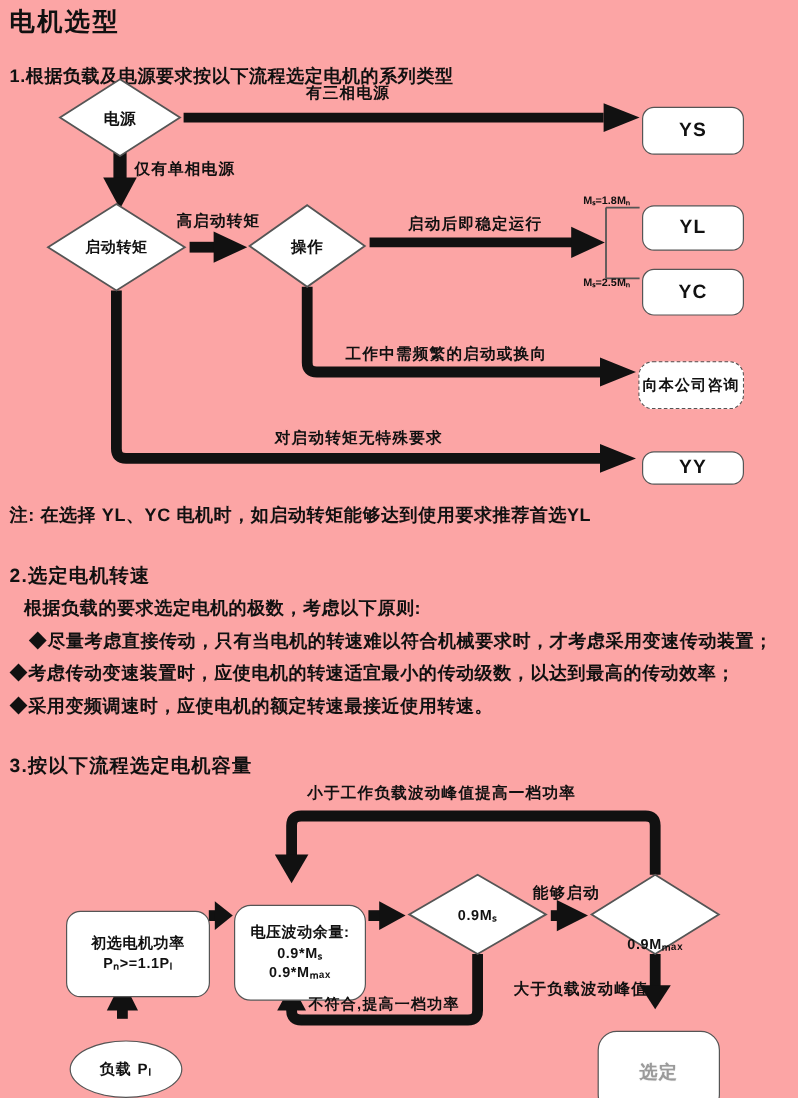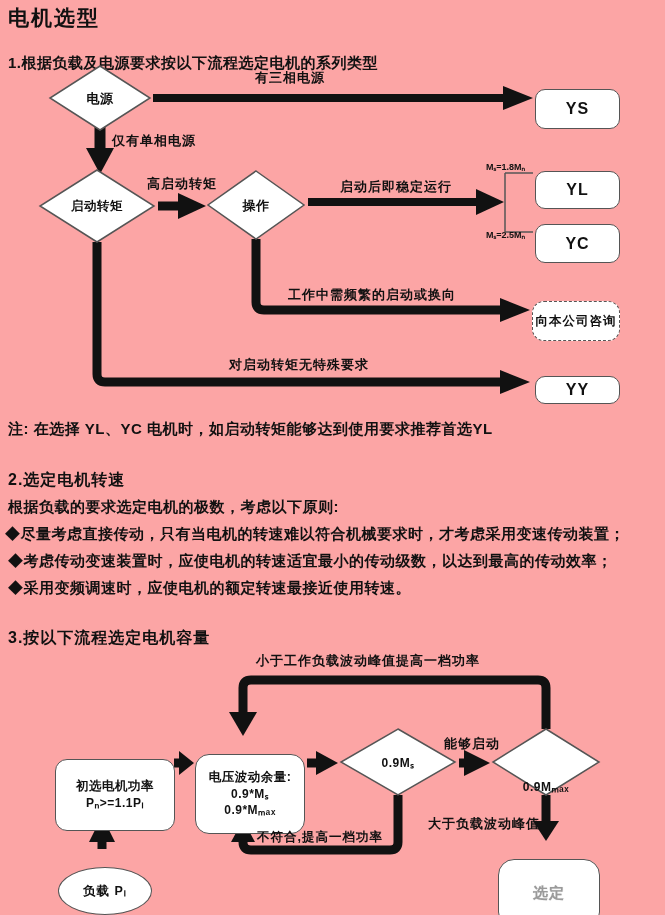--- a/index.html
+++ b/index.html
@@ -86,22 +86,22 @@
     <div class="lbl c" style="left:396px;top:118px;">启动后即稳定运行</div>
     <div class="lbl tiny" style="left:486px;top:100px;">Mₛ=1.8Mₙ</div>
     <div class="lbl tiny" style="left:486px;top:168px;">Mₛ=2.5Mₙ</div>
     <div class="lbl c" style="left:372px;top:226px;">工作中需频繁的启动或换向</div>
     <div class="lbl c" style="left:299px;top:296px;">对启动转矩无特殊要求</div>
   </div>
 
   <div class="abs body-line" style="left:8px;top:420px;">注: 在选择 YL、YC 电机时，如启动转矩能够达到使用要求推荐首选YL</div>
 
   <div class="abs h2" style="left:8px;top:470px;">2.选定电机转速</div>
-  <div class="abs body-line" style="left:8px;top:498px;">根据负载的要求选定电机的极数，考虑以下原则:</div>
-  <div class="abs body-line" style="left:5px;top:525px;">◆尽量考虑直接传动，只有当电机的转速难以符合机械要求时，才考虑采用变速传动装置；</div>
+  <div class="abs body-line" style="left:20px;top:498px;">根据负载的要求选定电机的极数，考虑以下原则:</div>
+  <div class="abs body-line" style="left:24px;top:525px;">◆尽量考虑直接传动，只有当电机的转速难以符合机械要求时，才考虑采用变速传动装置；</div>
   <div class="abs body-line" style="left:8px;top:552px;">◆考虑传动变速装置时，应使电机的转速适宜最小的传动级数，以达到最高的传动效率；</div>
   <div class="abs body-line" style="left:8px;top:579px;">◆采用变频调速时，应使电机的额定转速最接近使用转速。</div>
 
   <div class="abs h2" style="left:8px;top:628px;">3.按以下流程选定电机容量</div>
 
   <div class="fc" style="top:650px;height:265px;">
     <svg width="665" height="265" viewBox="0 0 665 265">
 
       <path class="thick9" d="M546,79 V38 Q546,30 538,30 H251 Q243,30 243,38 V64"></path>
       <polygon class="head" points="229,62 257,62 243,86"></polygon>

